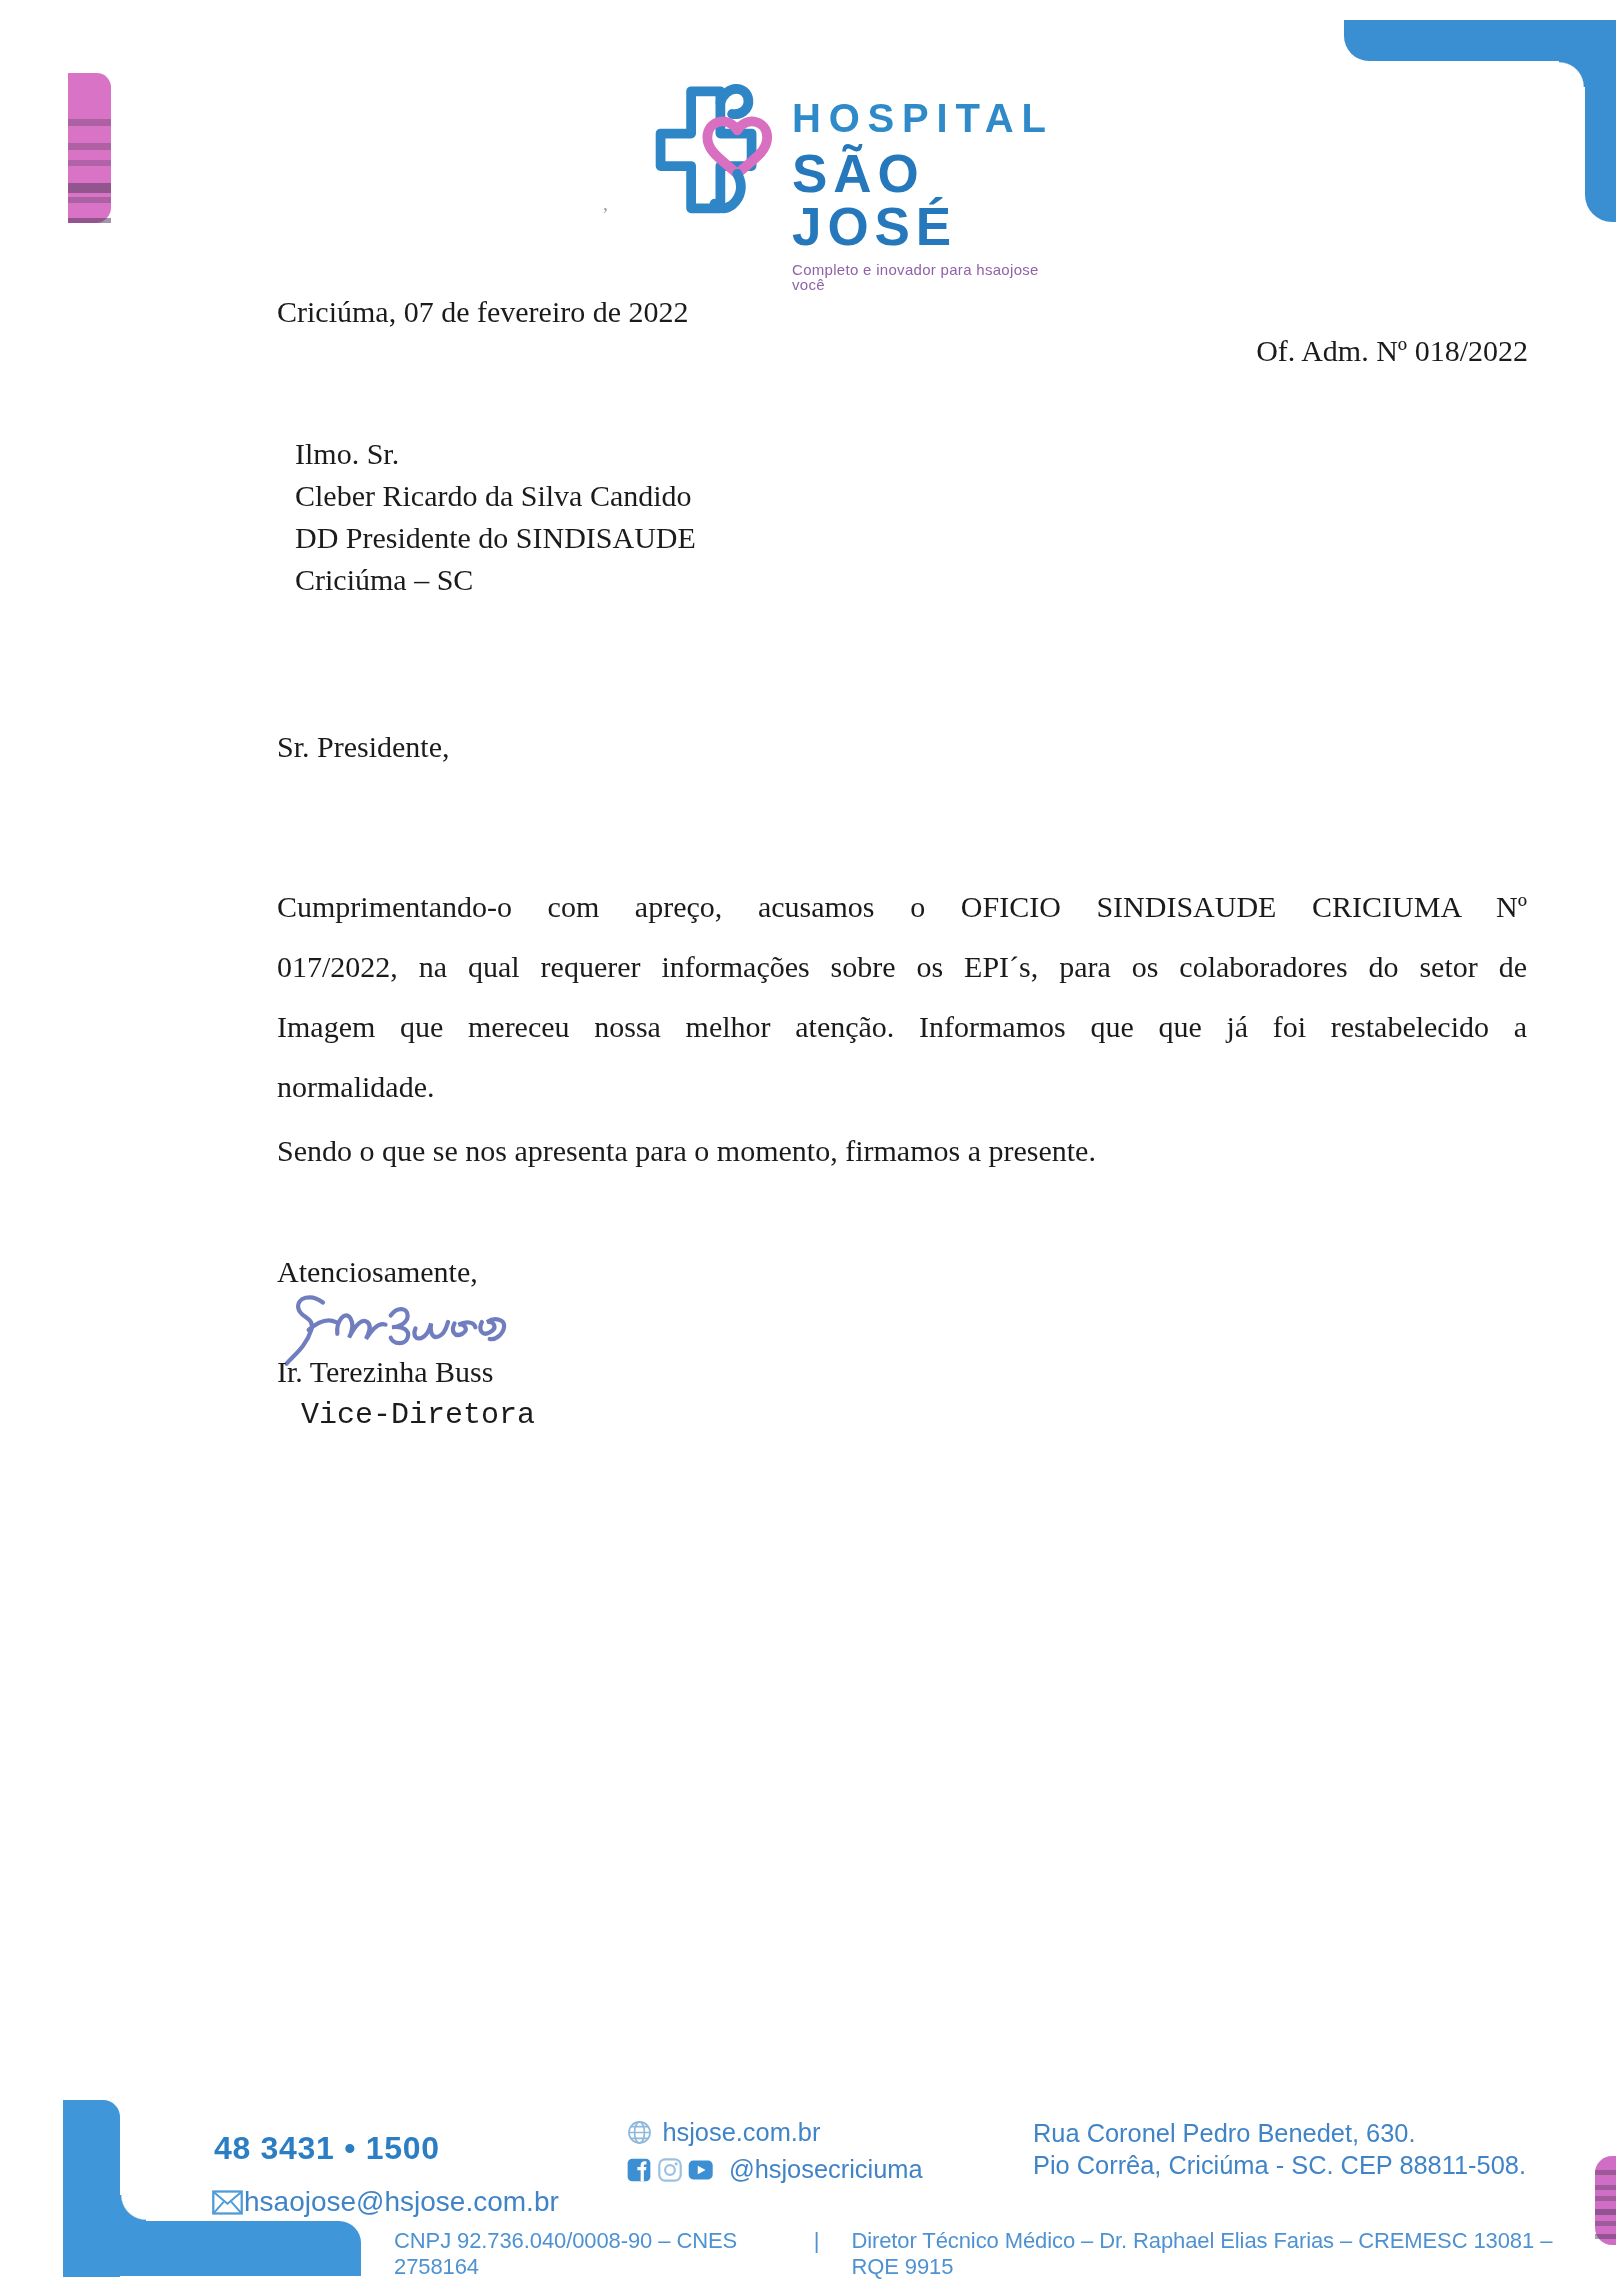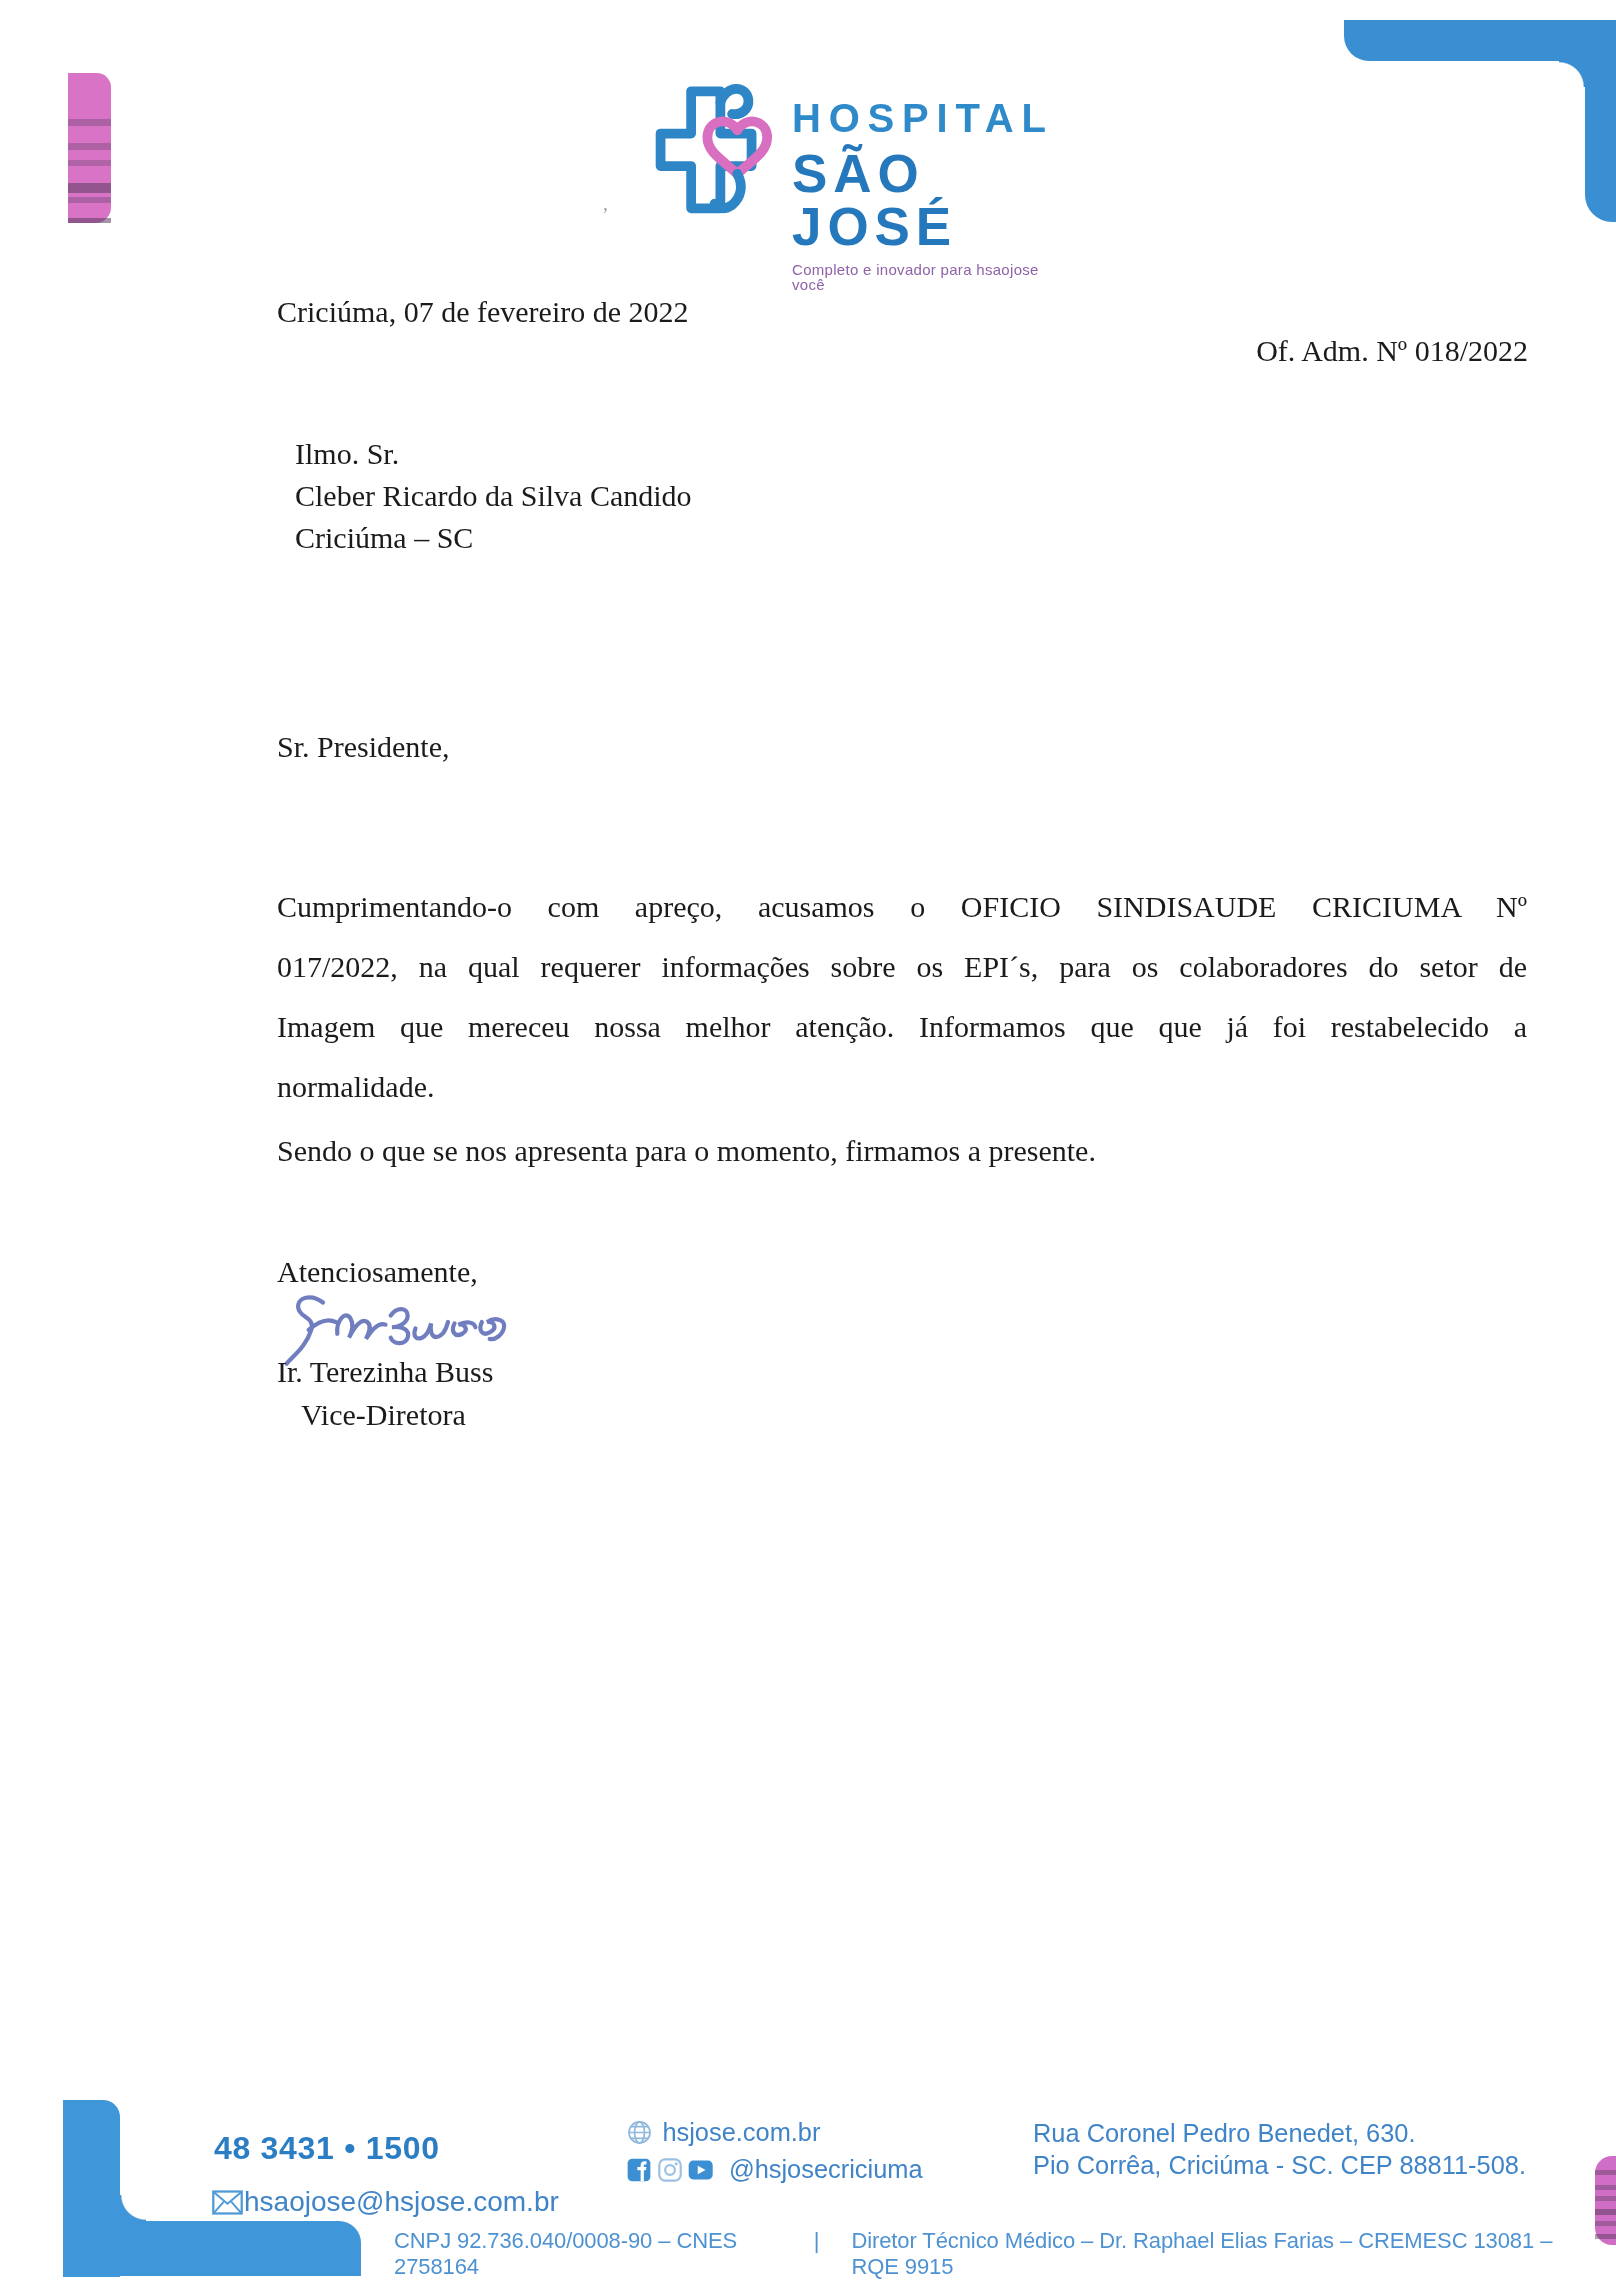--- a/index.html
+++ b/index.html
@@ -73,21 +73,21 @@
   .ref-number  { right:89px; top:334px;  font-size:30px; }
   .recipient   { left:277px;  top:433px;  font-size:30px; line-height:42px;margin-left:18px; }
   .salutation  { left:277px;  top:730px; font-size:30px; }
   .para1 { left:277px; top:882px; width:1250px; font-size:30px;margin-top:8px; }
   .para1 .jline { height:60px; text-align:justify; text-align-last:justify; }
   .para1 .lline { height:60px; text-align:left; }
   .para2   { left:277px; top:1134px; font-size:30px; }
   .closing { left:277px; top:1255px; font-size:30px; }
   .signature-svg { left:280px; top:1292px; width:254px; height:77px; }
   .signer-name  { left:277px; top:1355px; font-size:30px; }
-  .signer-title { left:301px; top:1398px; font-size:30px; }
+  .signer-title { left:301px; top:1398px; font-size:30px;font-family:Liberation Mono, monospace; }
   .speck-comma { left:603px; top:193px; font-size:19.6px; color:#9a9a9a; }
 
   
   .footer-text { font-family:"Liberation Sans", sans-serif; color:#4084c8; }
   .phone { left:214px; top:2130px; font-size:32px; font-weight:700; color:#2b7ec4; letter-spacing:0.7px; }
   .email-row   { left:212px;  top:2186px; display:flex; align-items:center; gap:1px; font-size:28px; }
   .website-row { left:627px;  top:2118px; display:flex; align-items:center; gap:10.4px; font-size:25.4px; }
   .social-row  { left:627px;  top:2155px; display:flex; align-items:center; gap:6.5px; font-size:25.4px; }
   .social-row .handle { margin-left:9px; }
   .address-col { left:1033px; top:2117px; font-size:25.4px; line-height:32px; }
@@ -133,20 +133,21 @@
   </div>
 
   <div class="abs speck-comma">,</div>
 
   <div class="abs date-line">Criciúma, 07 de fevereiro de 2022</div>
   <div class="abs ref-number">Of. Adm. Nº 018/2022</div>
 
   <div class="abs recipient">
     <div>Ilmo. Sr.</div>
     <div>Cleber Ricardo da Silva Candido</div>
+    <div>DD Presidente do SINDISAUDE</div>
     <div>Criciúma – SC</div>
   </div>
 
   <div class="abs salutation">Sr. Presidente,</div>
 
   <div class="abs para1">
     <div class="jline">Cumprimentando-o com apreço, acusamos o OFICIO SINDISAUDE CRICIUMA Nº</div>
     <div class="jline">017/2022, na qual requerer informações sobre os EPI´s, para os colaboradores do setor de</div>
     <div class="jline">Imagem que mereceu nossa melhor atenção. Informamos que que já foi restabelecido a</div>
     <div class="lline">normalidade.</div>

